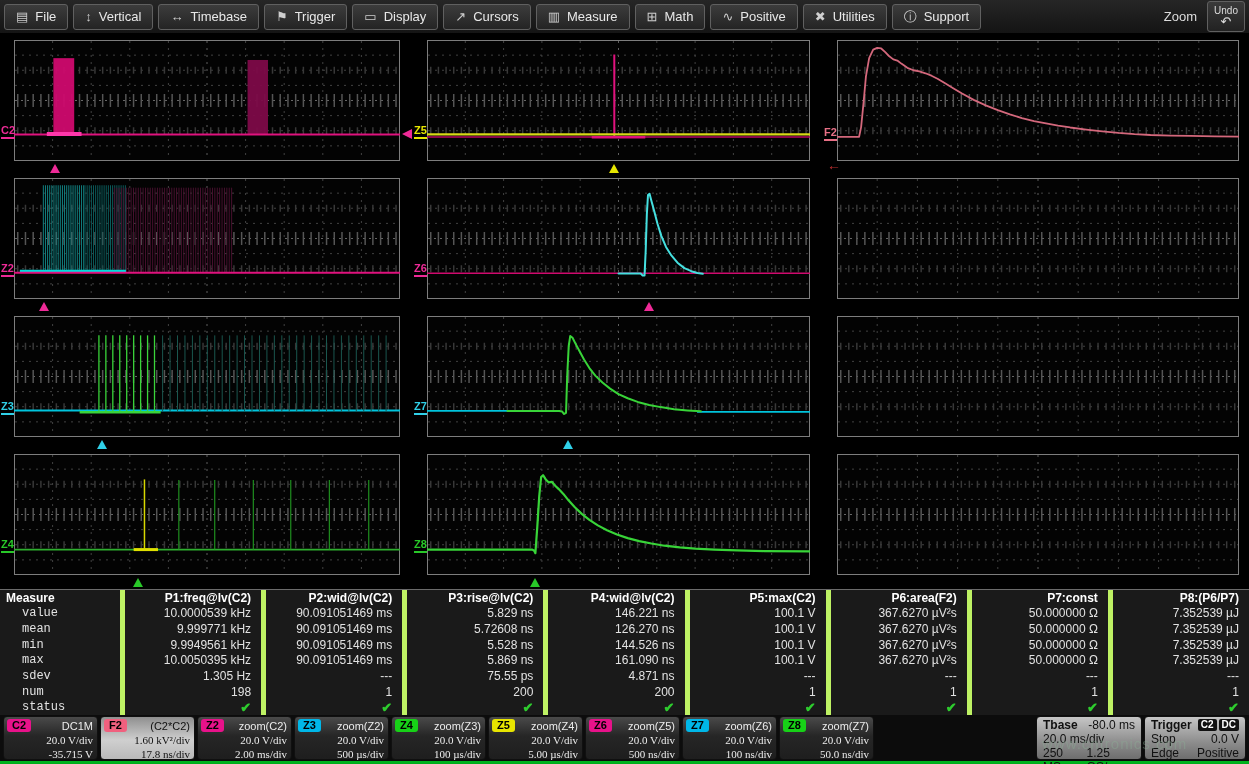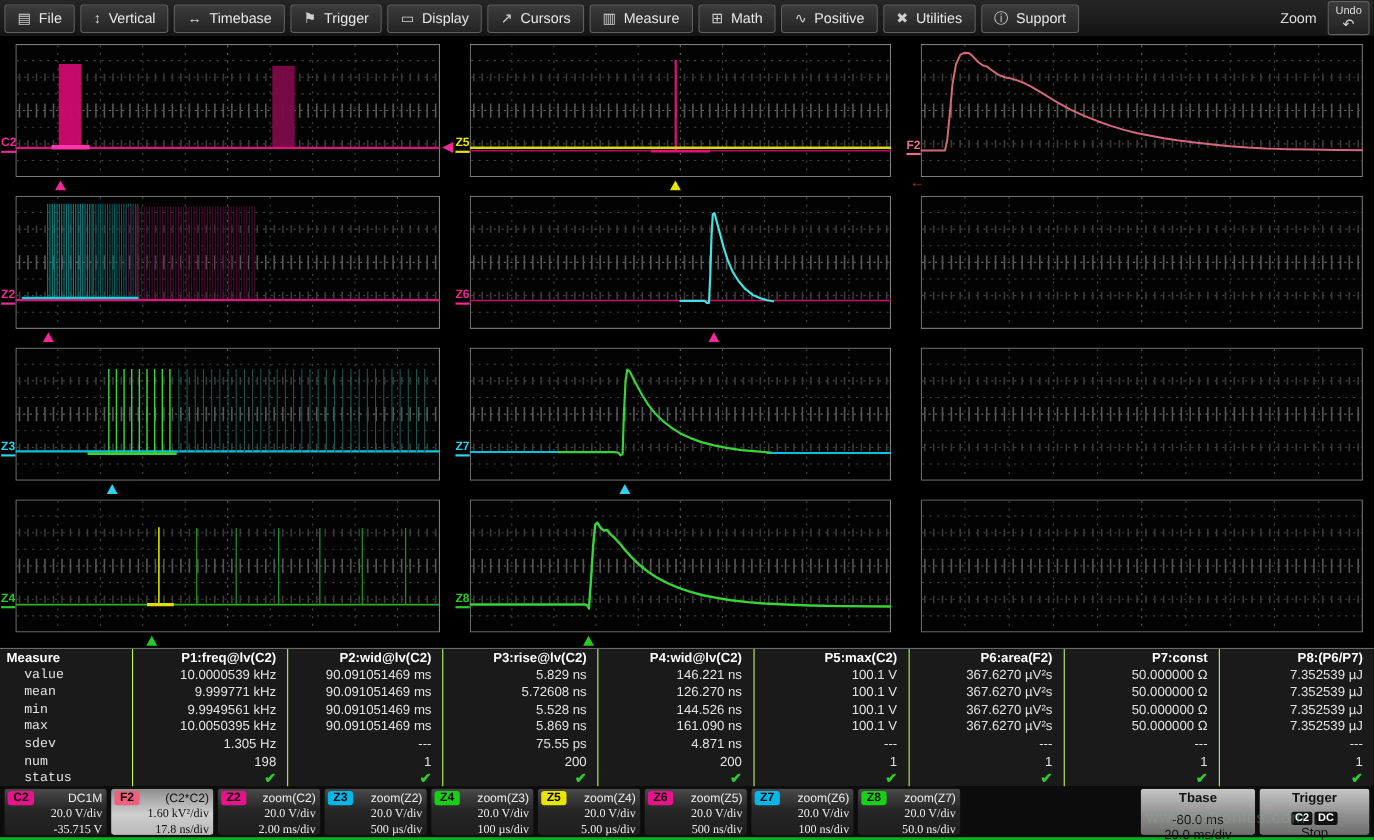--- a/index.html
+++ b/index.html
@@ -32,42 +32,42 @@
                 border-left:5px solid transparent;border-right:5px solid transparent;}
   .edge-arrow-right{position:absolute;right:-12px;width:0;height:0;
                     border-top:5px solid transparent;border-bottom:5px solid transparent;}
   .edge-arrow-lb{position:absolute;left:-10px;top:100%;margin-top:-2px;font-size:14px;line-height:12px;}
 
   
   .measure{height:126px;box-sizing:border-box;background:#1a1a1a;border-top:1px solid #6a6a6a;
            display:flex;font-size:12px;color:#e2e2e2;}
   .m-col{display:grid;grid-template-rows:repeat(8,1fr);min-width:0;}
   .m-col.first{width:120px;flex:none;}
-  .m-col:not(.first){flex:1;border-left:1px solid #bef264;}
+  .m-col:not(.first){flex:1;border-left:5px solid #bef264;}
   .m-cell{display:flex;align-items:center;overflow:hidden;white-space:nowrap;}
   .m-rowlabel{padding-left:22px;justify-content:flex-start;font-family:Liberation Mono, monospace;}
   .m-corner{padding-left:6px;font-weight:bold;color:#fff;}
   .m-head{justify-content:flex-end;padding-right:10px;font-weight:bold;color:#fff;}
   .m-val{justify-content:flex-end;padding-right:10px;}
   .m-check{color:#2ecc2e;font-weight:bold;font-size:13px;}
 
   
   .bottombar{height:46px;box-sizing:border-box;background:#0c0c0c;display:flex;align-items:flex-start;
              gap:2px;padding:1px 3px 0 3px;position:relative;font-size:11px;}
   .desc{width:95px;height:44px;box-sizing:border-box;border-radius:4px;position:relative;
         background:linear-gradient(180deg,#4a4a4a,#262626 45%,#1e1e1e);
         border:1px solid #101010;color:#ececec;padding:1px 4px 1px 3px;}
   .desc.selected{background:linear-gradient(180deg,#8f8f8f,#cfcfcf 55%,#b9b9b9);color:#101010;}
   .desc .l1{display:flex;align-items:center;justify-content:space-between;height:15px;}
   .desc .badge{display:inline-block;padding:0 5px;border-radius:3px;font-weight:bold;color:#000;
                font-size:11px;line-height:13px;}
   .desc .txt{display:block;text-align:right;line-height:14px;white-space:nowrap;font-family:Liberation Serif, serif;}
   .sumbox{height:44px;box-sizing:border-box;border-radius:4px;border:1px solid #101010;color:#111;
           background:linear-gradient(180deg,#c6c6c6,#8d8d8d 60%,#6e6e6e);padding:1px 6px;font-size:12px;}
-  .sumbox .row{display:flex;justify-content:space-between;align-items:center;line-height:14px;gap:6px;flex-direction:column;}
+  .sumbox .row{display:flex;justify-content:space-between;align-items:center;line-height:14px;gap:6px;}
   .sumbox .ttl{font-weight:bold;}
   .tbadge{background:#111;color:#fff;border-radius:2px;padding:0 3px;font-size:10px;font-weight:bold;line-height:12px;}
   .tbase-box{width:106px;margin-left:auto;}
   .trig-box{width:102px;}
   .watermark{position:absolute;left:1042px;top:20px;font-size:15px;font-weight:normal;letter-spacing:1px;
              color:rgba(140,175,150,0.38);pointer-events:none;}
   .greenline{height:4px;background:linear-gradient(180deg,#00b41e,#00b41e 60%,#013805);}
 </style>
 </head>
 <body>

